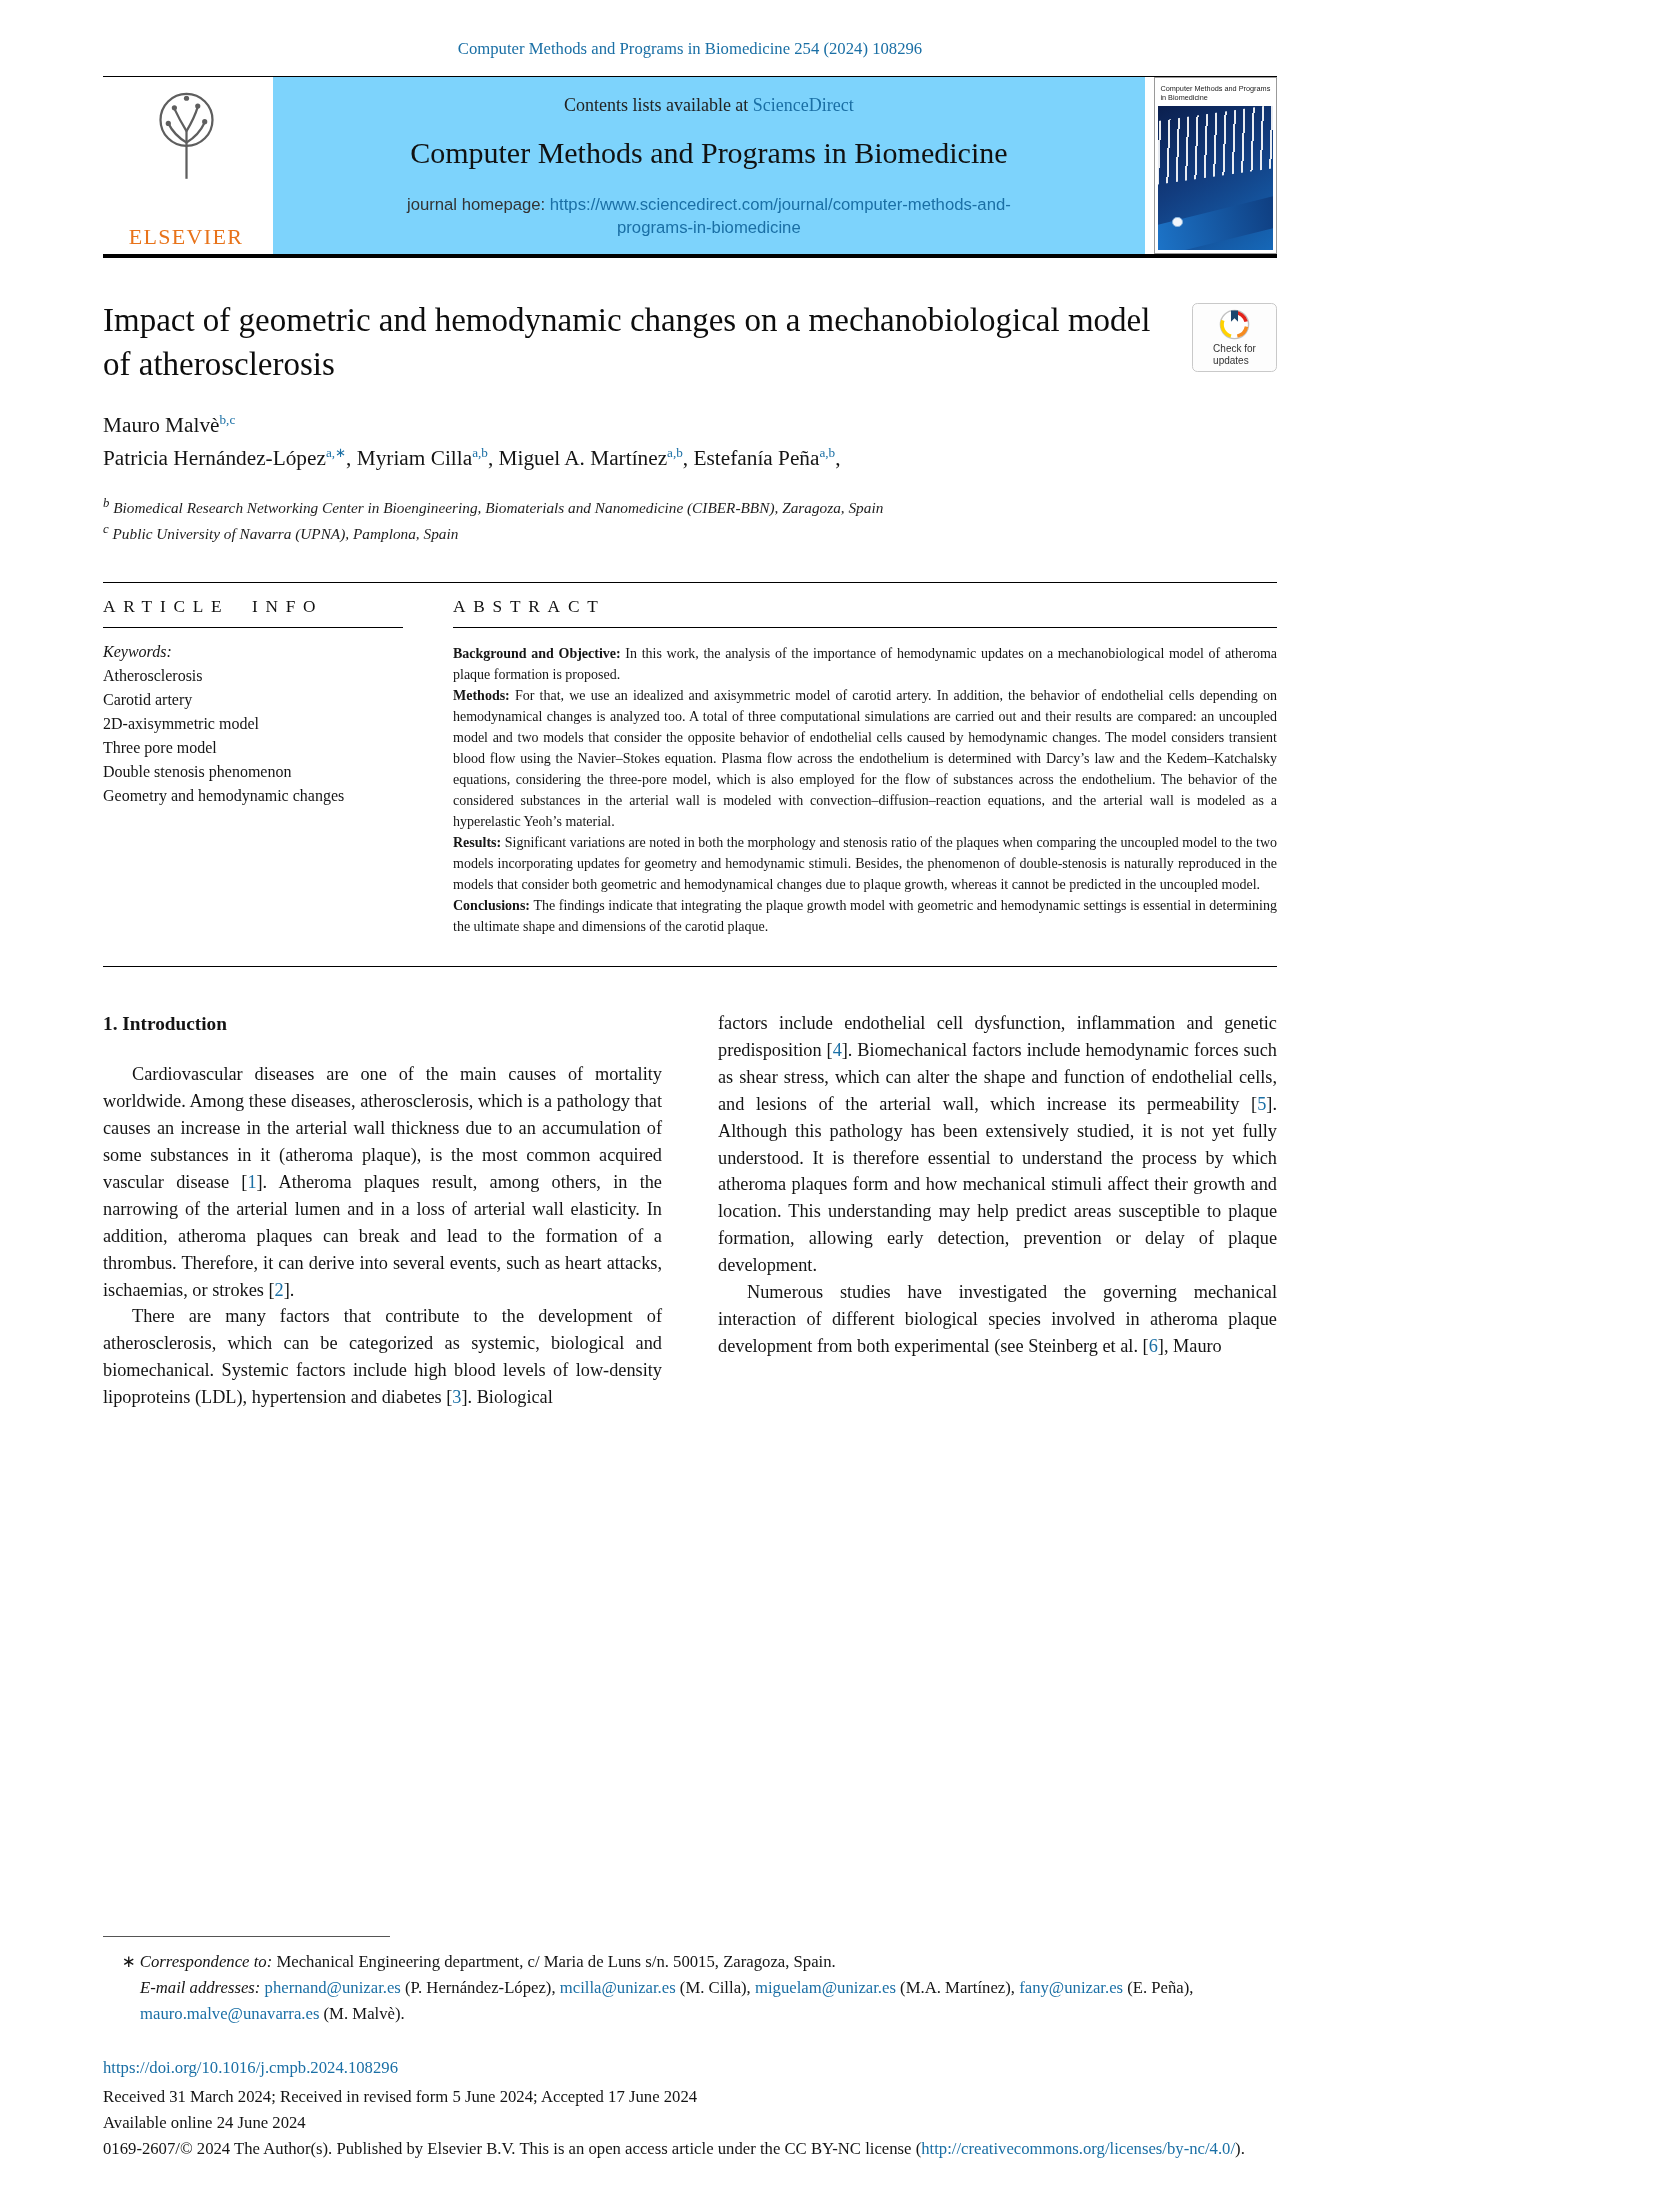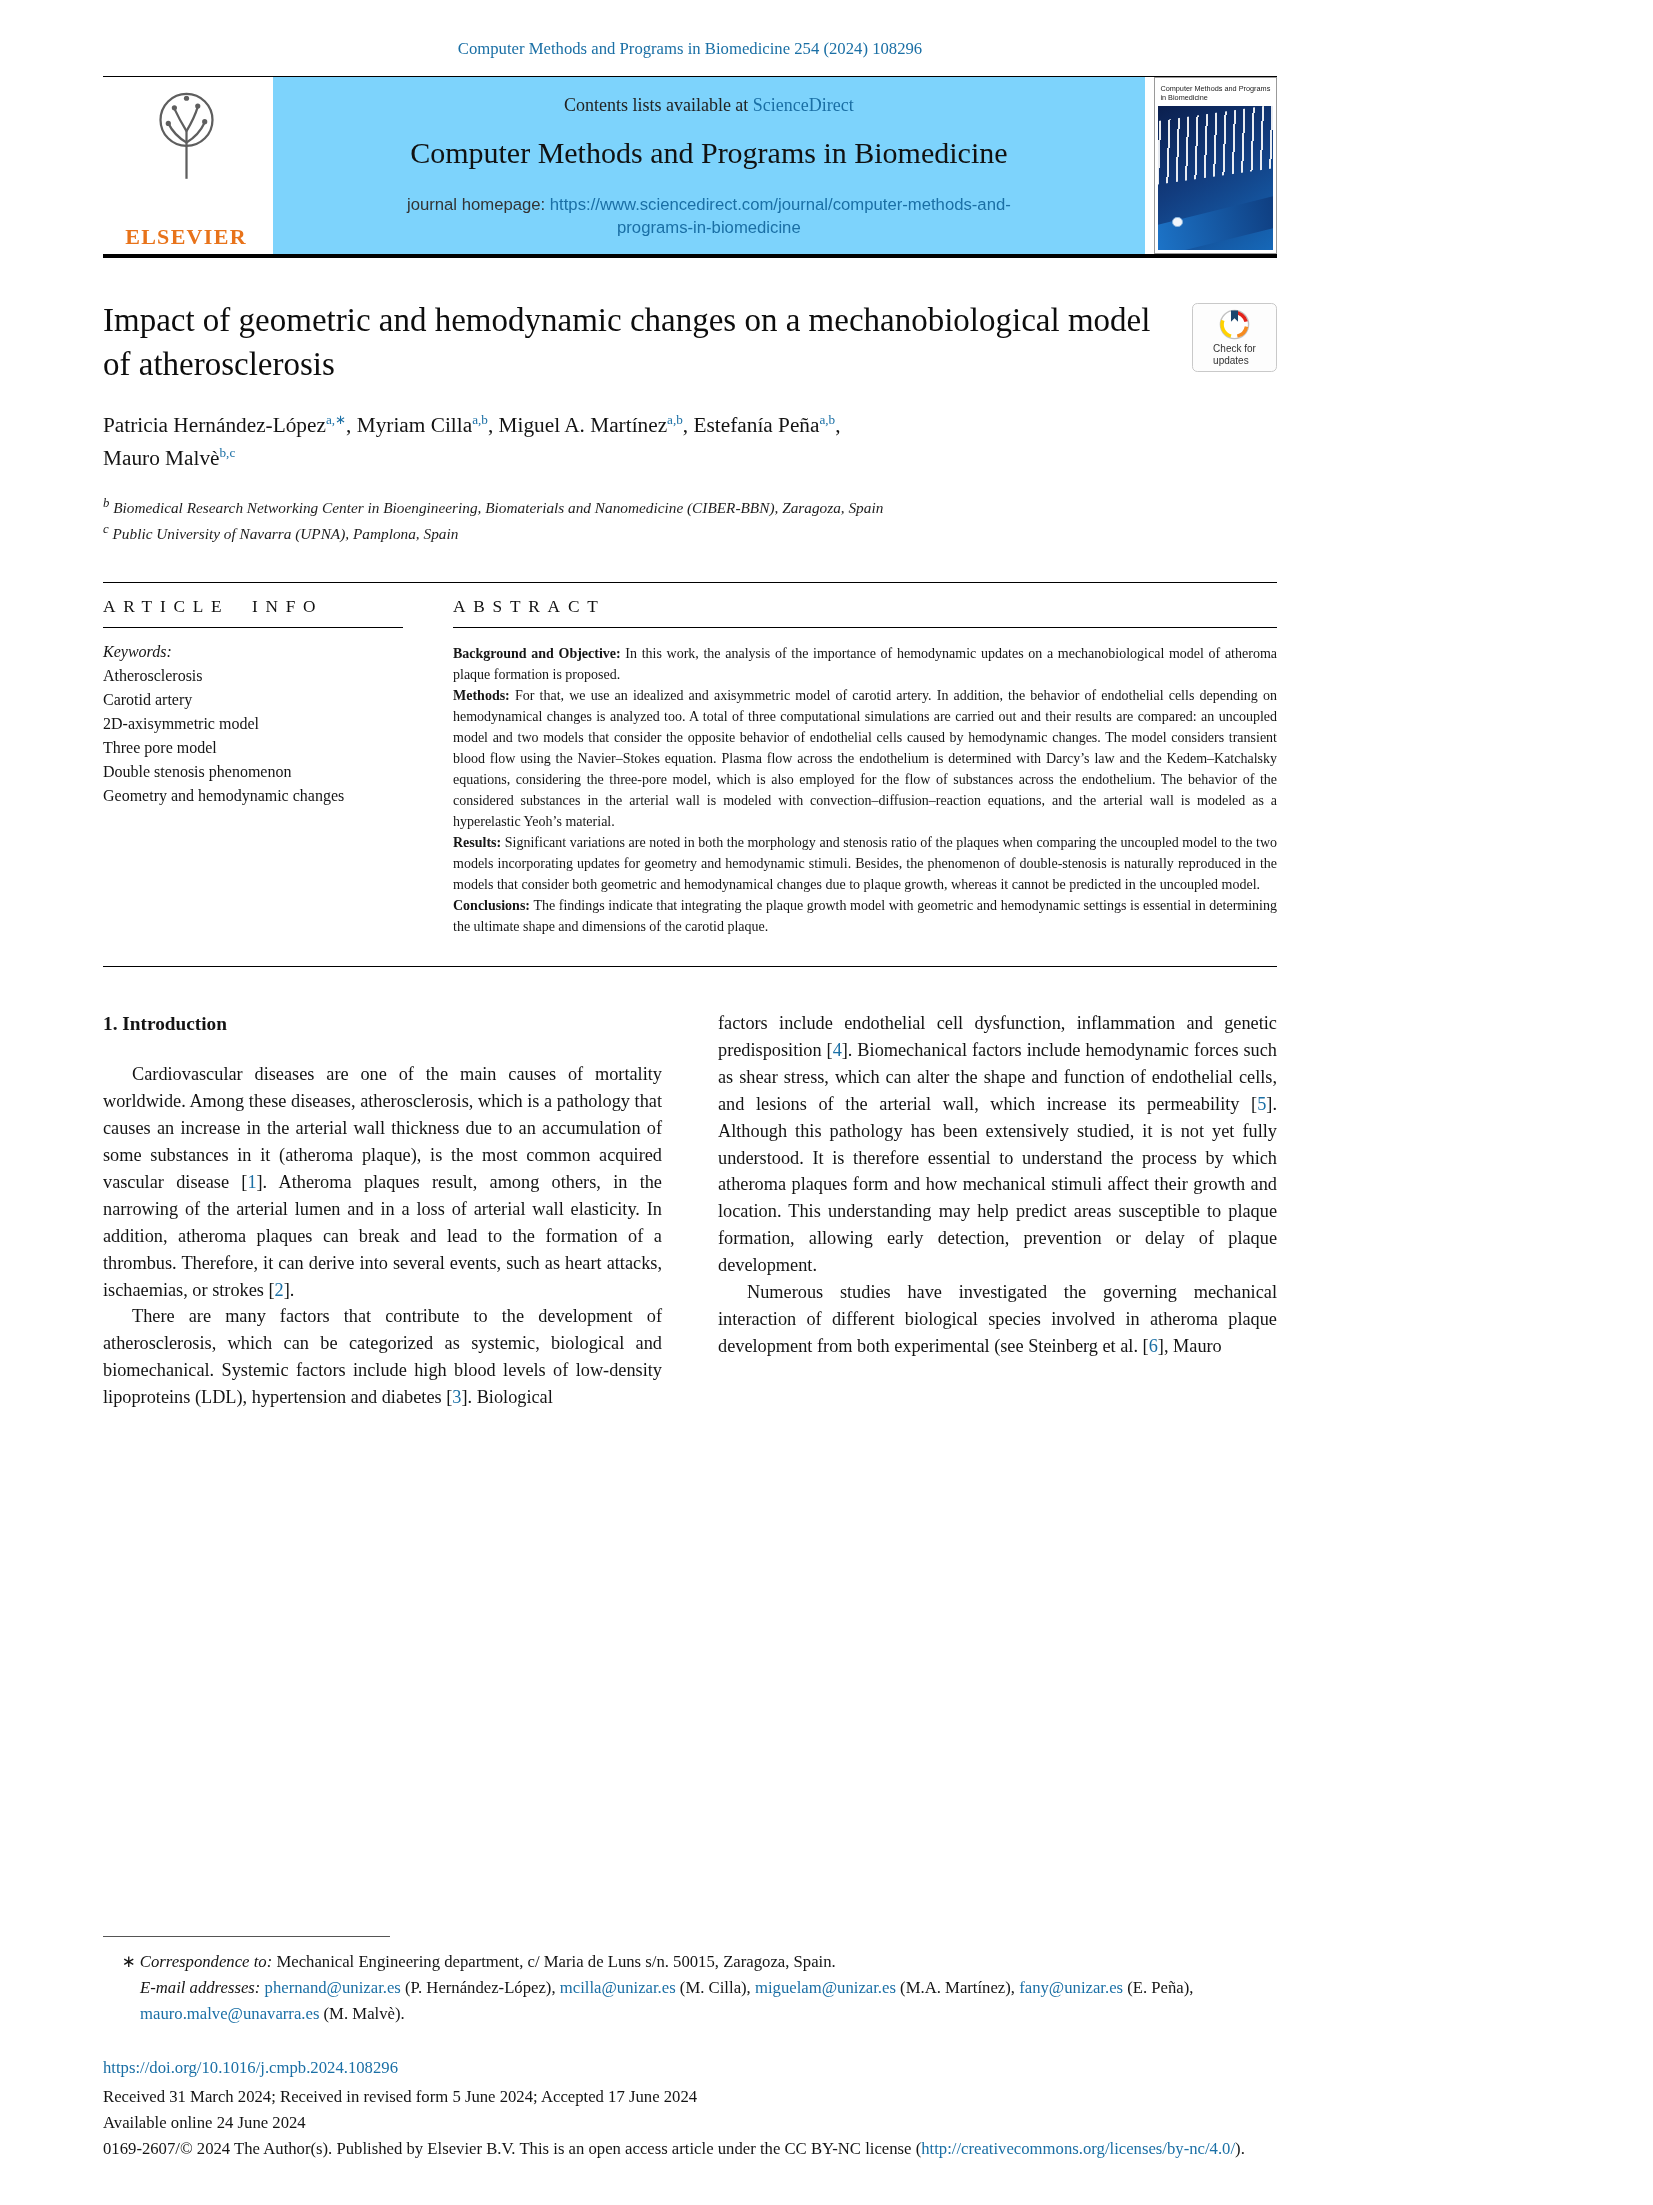--- a/index.html
+++ b/index.html
@@ -7,21 +7,21 @@
   body { width:1654px; font-family:"Liberation Serif", serif; color:#141414; }
   .page { width:1378px; height:2205px; padding:39px 101px 43px 103px; display:flex; flex-direction:column; overflow:hidden; }
 
   .journal-citation { text-align:center; color:#1a6fa5; font-size:16.7px; margin-bottom:17.3px; }
 
   .thin-rule { border-top:1.3px solid #000; }
   .thick-rule { border-top:4.7px solid #000; }
 
   .masthead { display:flex; align-items:stretch; margin-top:0; }
   .logo-col { width:170px; display:flex; flex-direction:column; align-items:center; justify-content:space-between; padding:9.3px 4px 4px 0; background:#fff; }
-  .elsevier-word { color:#e8731a; font-size:22px; letter-spacing:1.3px; margin-top:4px;font-weight:bold; }
+  .elsevier-word { color:#e8731a; font-size:22px; letter-spacing:1.3px; margin-top:4px; }
   .mast-center { flex:1; background:#7dd3fc; text-align:center; padding:17.3px 27px 14.7px 27px; }
   .contents-line { font-size:18px; color:#222; }
   .mast-title { font-size:30px; color:#111; margin:20px 0 23px 0; }
   .homepage-line { font-family:"Liberation Sans", sans-serif; font-size:16.7px; color:#333; line-height:1.4; }
   .link { color:#1a6fa5; }
   .italic { font-style:italic; }
   .ref { color:#1a6fa5; }
 
   .cover { width:123px; margin-left:9.3px; border:0.7px solid #9a9a9a; background:#fff; padding:2.7px; display:flex; flex-direction:column; }
   .cover-head { background:#fff; padding:2.7px 2.7px 4px 2.7px; }
@@ -133,24 +133,24 @@
         <path d="M17 2 h10 v16 l-5 -5 l-5 5 z" fill="#1b456e"></path>
       </svg>
       <div class="badge-text">
         <span>Check for</span><br><span>updates</span>
       </div>
     </div>
   </div>
 
   <div class="authors">
     <div>
+      <span>Mauro Malvè</span><sup class="author-sup">b,c</sup>
+    </div>
+    <div>
       <span>Patricia Hernández-López</span><sup class="author-sup">a,∗</sup><span>, </span><span>Myriam Cilla</span><sup class="author-sup">a,b</sup><span>, </span><span>Miguel A. Martínez</span><sup class="author-sup">a,b</sup><span>, </span><span>Estefanía Peña</span><sup class="author-sup">a,b</sup><span>,</span>
-    </div>
-    <div>
-      <span>Mauro Malvè</span><sup class="author-sup">b,c</sup>
     </div>
   </div>
 
   <div class="affils">
     <div><sup>b</sup><span> Biomedical Research Networking Center in Bioengineering, Biomaterials and Nanomedicine (CIBER-BBN), Zaragoza, Spain</span></div>
     <div><sup>c</sup><span> Public University of Navarra (UPNA), Pamplona, Spain</span></div>
   </div>
 
   <div class="info-abstract">
     <div class="info-col">

